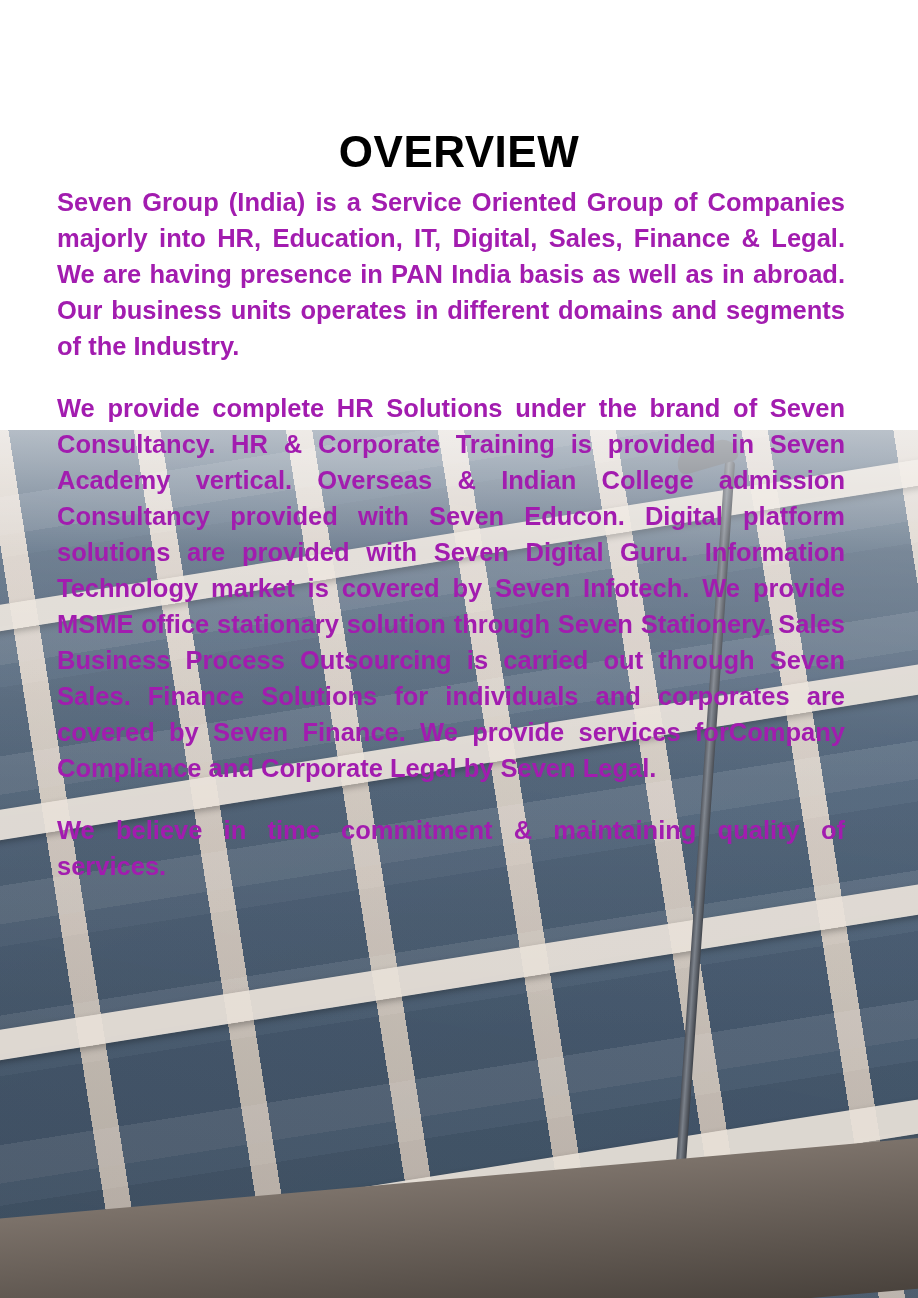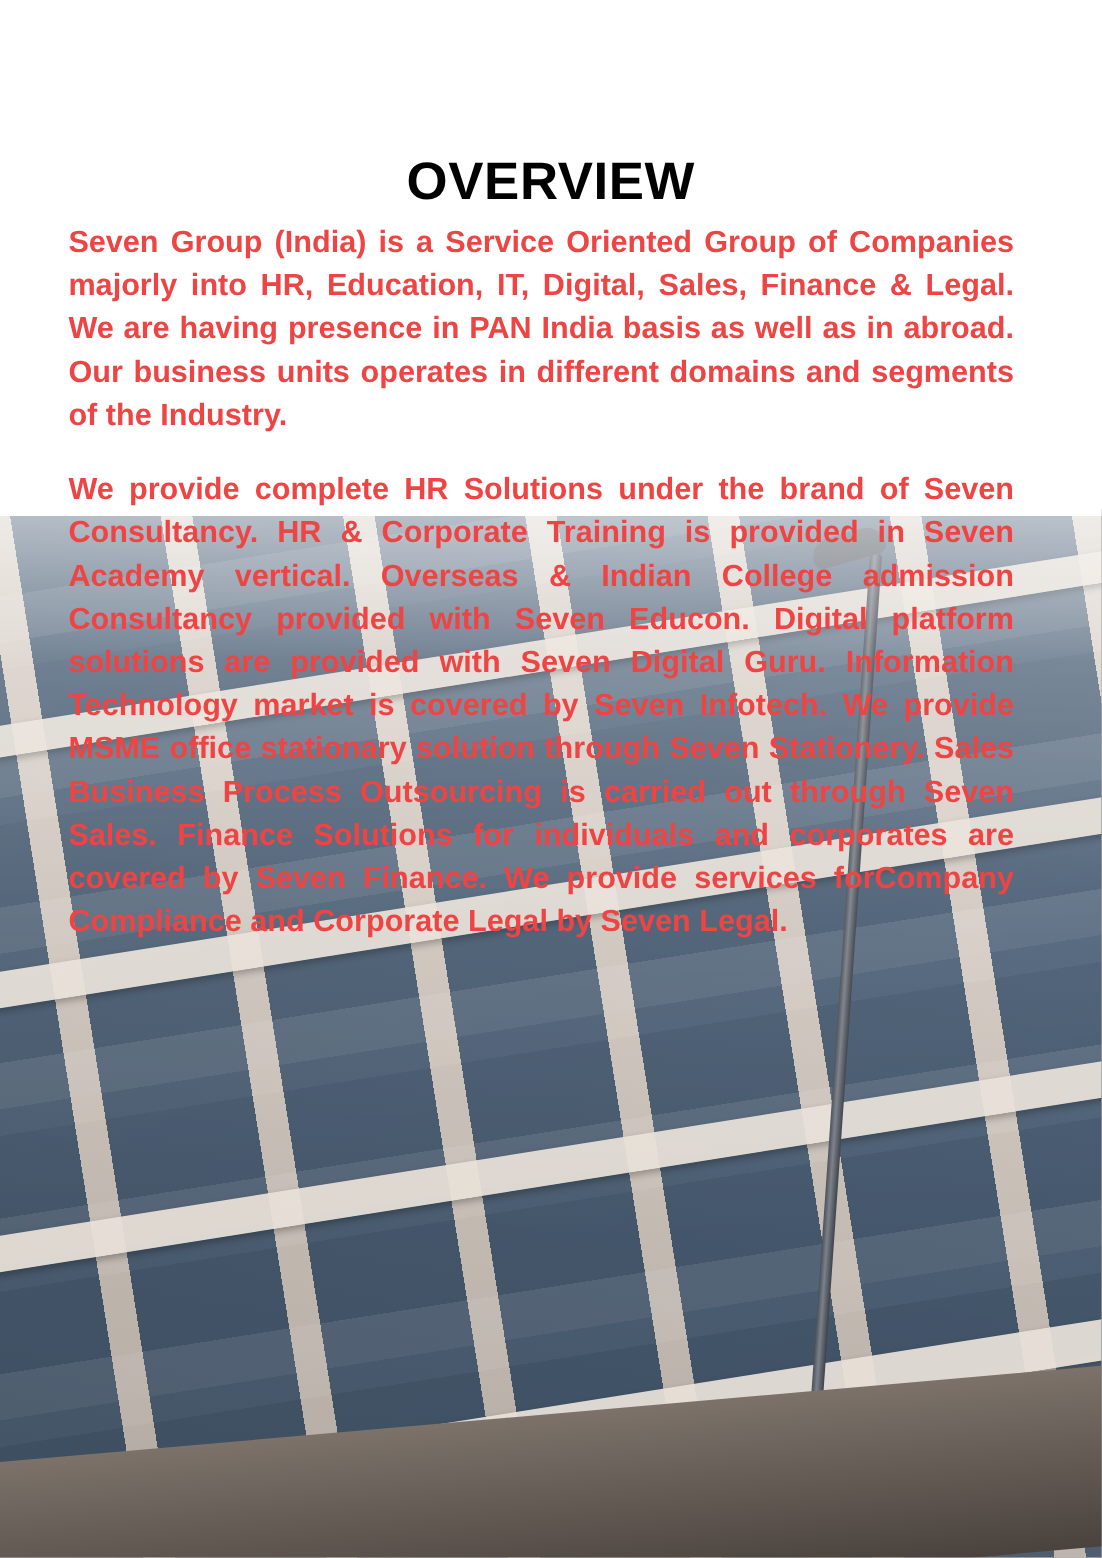--- a/index.html
+++ b/index.html
@@ -144,21 +144,21 @@
     letter-spacing: 0.5px;
     color: #000000;
   }
   .body-text {
     position: absolute;
     top: 184px;
     left: 57px;
     width: 788px;
   }
   .para {
-    color: #ef4444;
+    color: #a21caf;
     font-size: 25.5px;
     font-weight: bold;
     line-height: 36px;
     text-align: justify;
     text-justify: inter-word;
     margin: 0 0 26px 0;
   }
   .para:last-child { margin-bottom: 0; }
 </style>
 </head>
@@ -181,16 +181,17 @@
     <div class="ground"></div>
     <div class="photo-veil"></div>
   </div>
 
   <div class="content">
     <h1 class="doc-title">OVERVIEW</h1>
 
     <div class="body-text">
       <p class="para">Seven Group (India) is a Service Oriented Group of Companies majorly into HR, Education, IT, Digital, Sales, Finance &amp; Legal. We are having presence in PAN India basis as well as in abroad. Our  business units operates in different domains and segments of  the Industry.</p>
       <p class="para">We provide complete HR Solutions under the brand of Seven Consultancy. HR &amp; Corporate Training is provided in Seven Academy vertical. Overseas &amp; Indian College admission Consultancy provided with Seven Educon. Digital platform solutions are provided with Seven Digital Guru. Information Technology market is covered by Seven Infotech. We provide MSME office stationary solution through Seven Stationery. Sales Business Process Outsourcing is carried out through Seven Sales. Finance Solutions for individuals and corporates are covered by Seven Finance. We provide services forCompany Compliance and Corporate Legal by Seven Legal.</p>
+      <p class="para">We believe in time commitment &amp; maintaining quality of services.</p>
     </div>
   </div>
 
 </div>
 
 </body></html>

